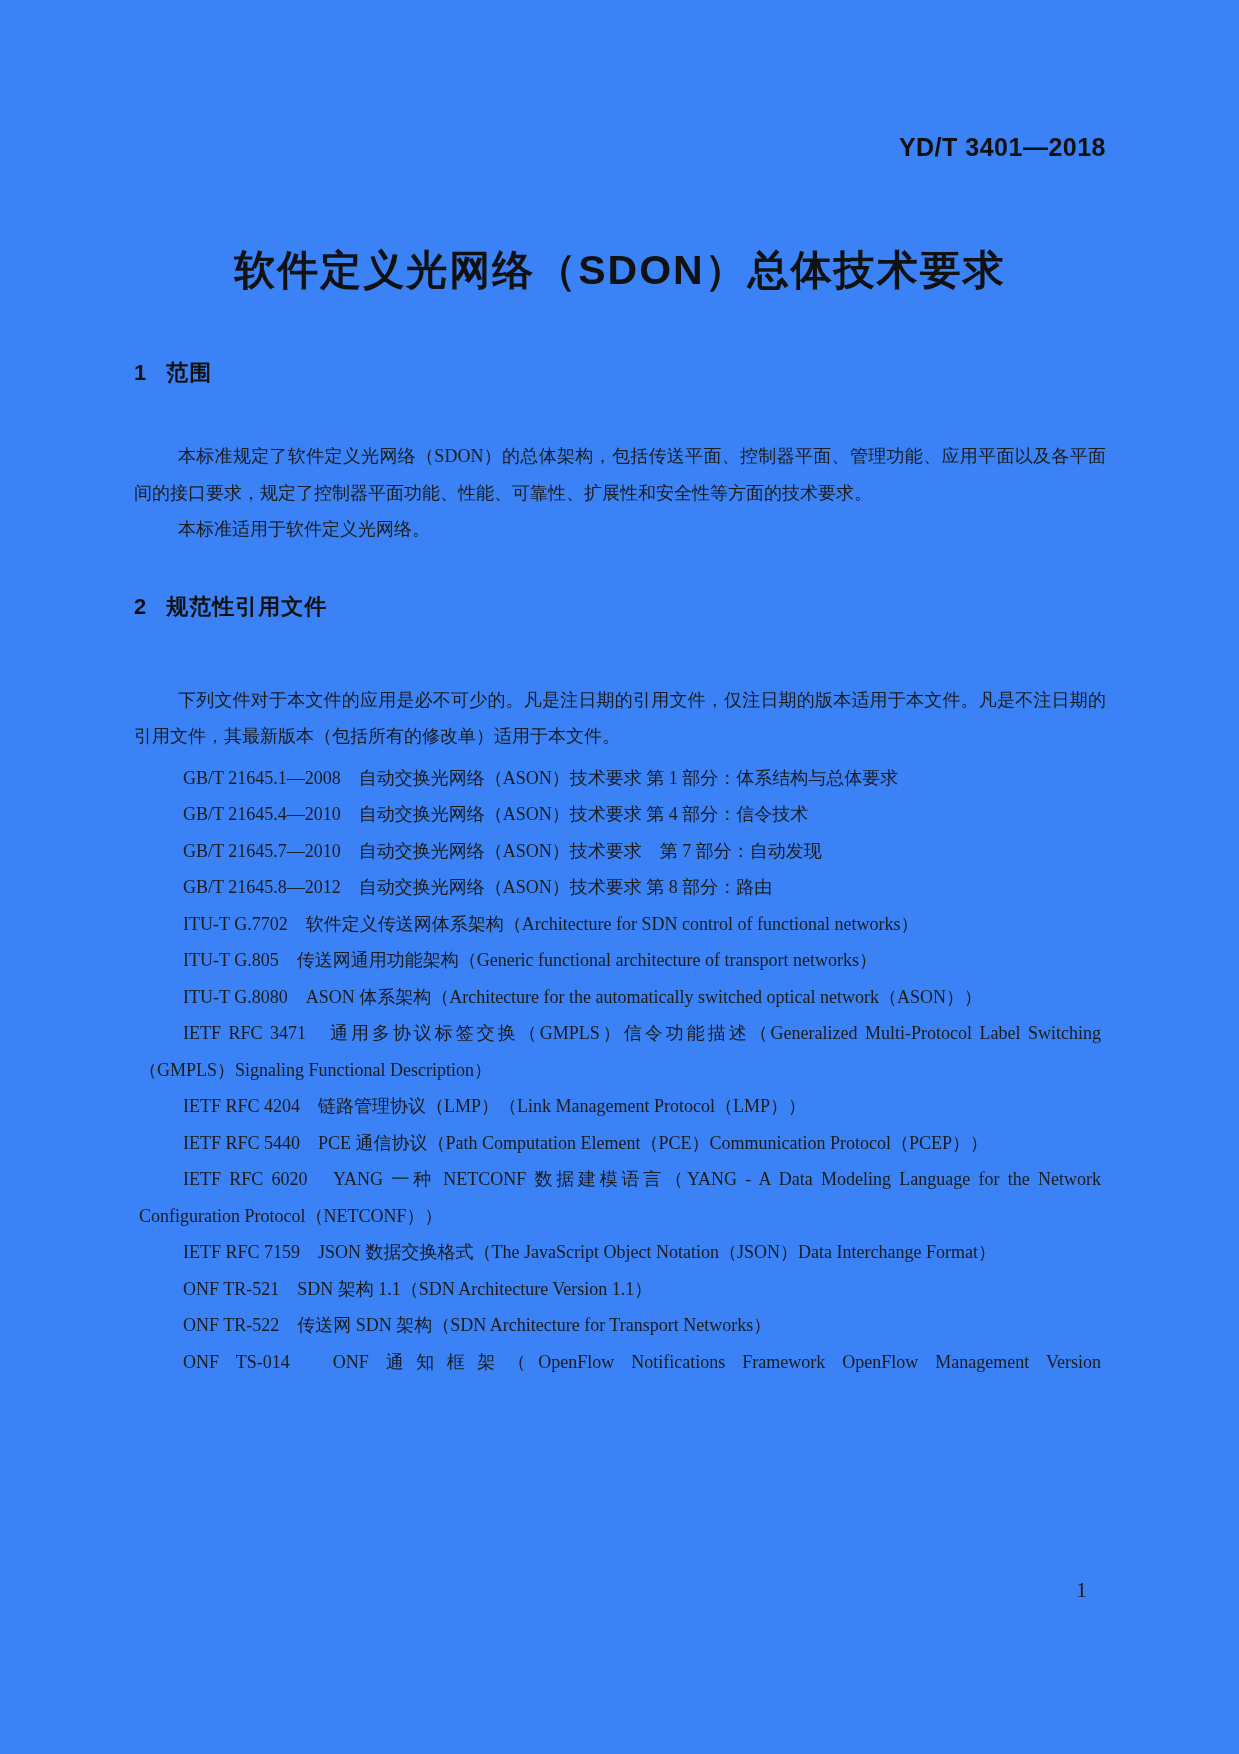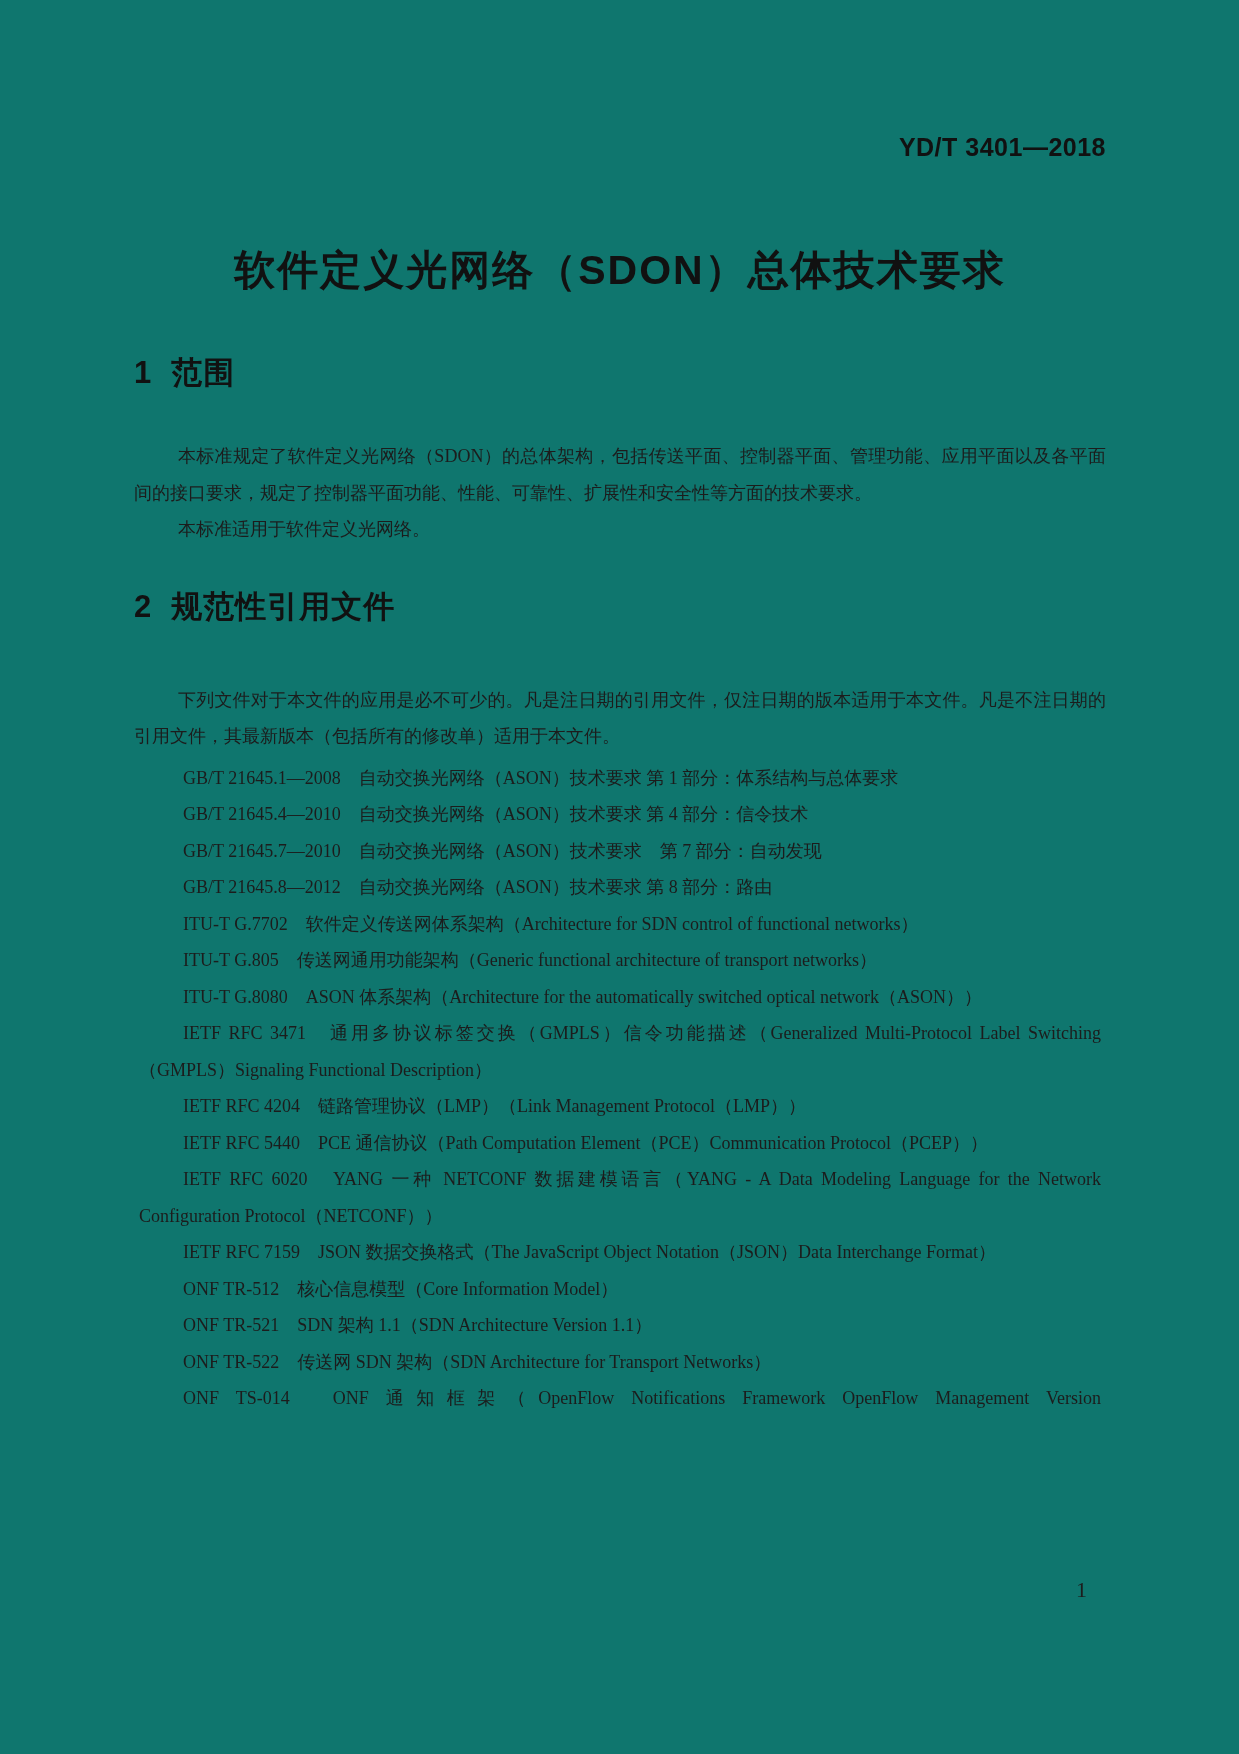--- a/index.html
+++ b/index.html
@@ -4,21 +4,21 @@
 <style>
   html, body {
     margin: 0;
     padding: 0;
     background: #ffffff;
   }
   .page {
     position: relative;
     width: 1239px;
     height: 1754px;
-    background: #0f766e;
+    background: #3b82f6;
     color: #1c1c1c;
     overflow: hidden;
     font-family: "Liberation Serif", "DejaVu Serif", serif;
   }
   .content {
     position: absolute;
     left: 134px;
     top: 0;
     width: 972px;
   }
@@ -38,21 +38,21 @@
     font-family: "Liberation Sans", "DejaVu Sans", sans-serif;
     font-weight: bold;
     font-size: 41px;
     line-height: 40px;
     letter-spacing: 2px;
     color: #111;
   }
   .section-heading {
     font-family: "Liberation Sans", "DejaVu Sans", sans-serif;
     font-weight: bold;
-    font-size: 31px;
+    font-size: 22px;
     line-height: 30px;
     letter-spacing: 1px;
     color: #111;
   }
   .section-heading .num {
     display: inline-block;
     margin-right: 20px;
     letter-spacing: 0;
   }
   .heading-s1 { margin-top: 68px; }
@@ -107,21 +107,20 @@
       <p class="para">GB/T 21645.7—2010　自动交换光网络（ASON）技术要求　第 7 部分：自动发现</p>
       <p class="para">GB/T 21645.8—2012　自动交换光网络（ASON）技术要求 第 8 部分：路由</p>
       <p class="para">ITU-T G.7702　软件定义传送网体系架构（Architecture for SDN control of functional networks）</p>
       <p class="para">ITU-T G.805　传送网通用功能架构（Generic functional architecture of transport networks）</p>
       <p class="para">ITU-T G.8080　ASON 体系架构（Architecture for the automatically switched optical network（ASON））</p>
       <p class="para">IETF RFC 3471　通用多协议标签交换（GMPLS）信令功能描述（Generalized Multi-Protocol Label Switching（GMPLS）Signaling Functional Description）</p>
       <p class="para">IETF RFC 4204　链路管理协议（LMP）（Link Management Protocol（LMP））</p>
       <p class="para">IETF RFC 5440　PCE 通信协议（Path Computation Element（PCE）Communication Protocol（PCEP））</p>
       <p class="para">IETF RFC 6020　YANG 一种 NETCONF 数据建模语言（YANG - A Data Modeling Language for the Network Configuration Protocol（NETCONF））</p>
       <p class="para">IETF RFC 7159　JSON 数据交换格式（The JavaScript Object Notation（JSON）Data Interchange Format）</p>
-      <p class="para">ONF TR-512　核心信息模型（Core Information Model）</p>
       <p class="para">ONF TR-521　SDN 架构 1.1（SDN Architecture Version 1.1）</p>
       <p class="para">ONF TR-522　传送网 SDN 架构（SDN Architecture for Transport Networks）</p>
       <p class="para ref-last">ONF TS-014　ONF 通知框架（OpenFlow Notifications Framework OpenFlow Management Version</p>
     </div>
 
   </div>
 
   <div class="page-number">1</div>
 </div>
 

